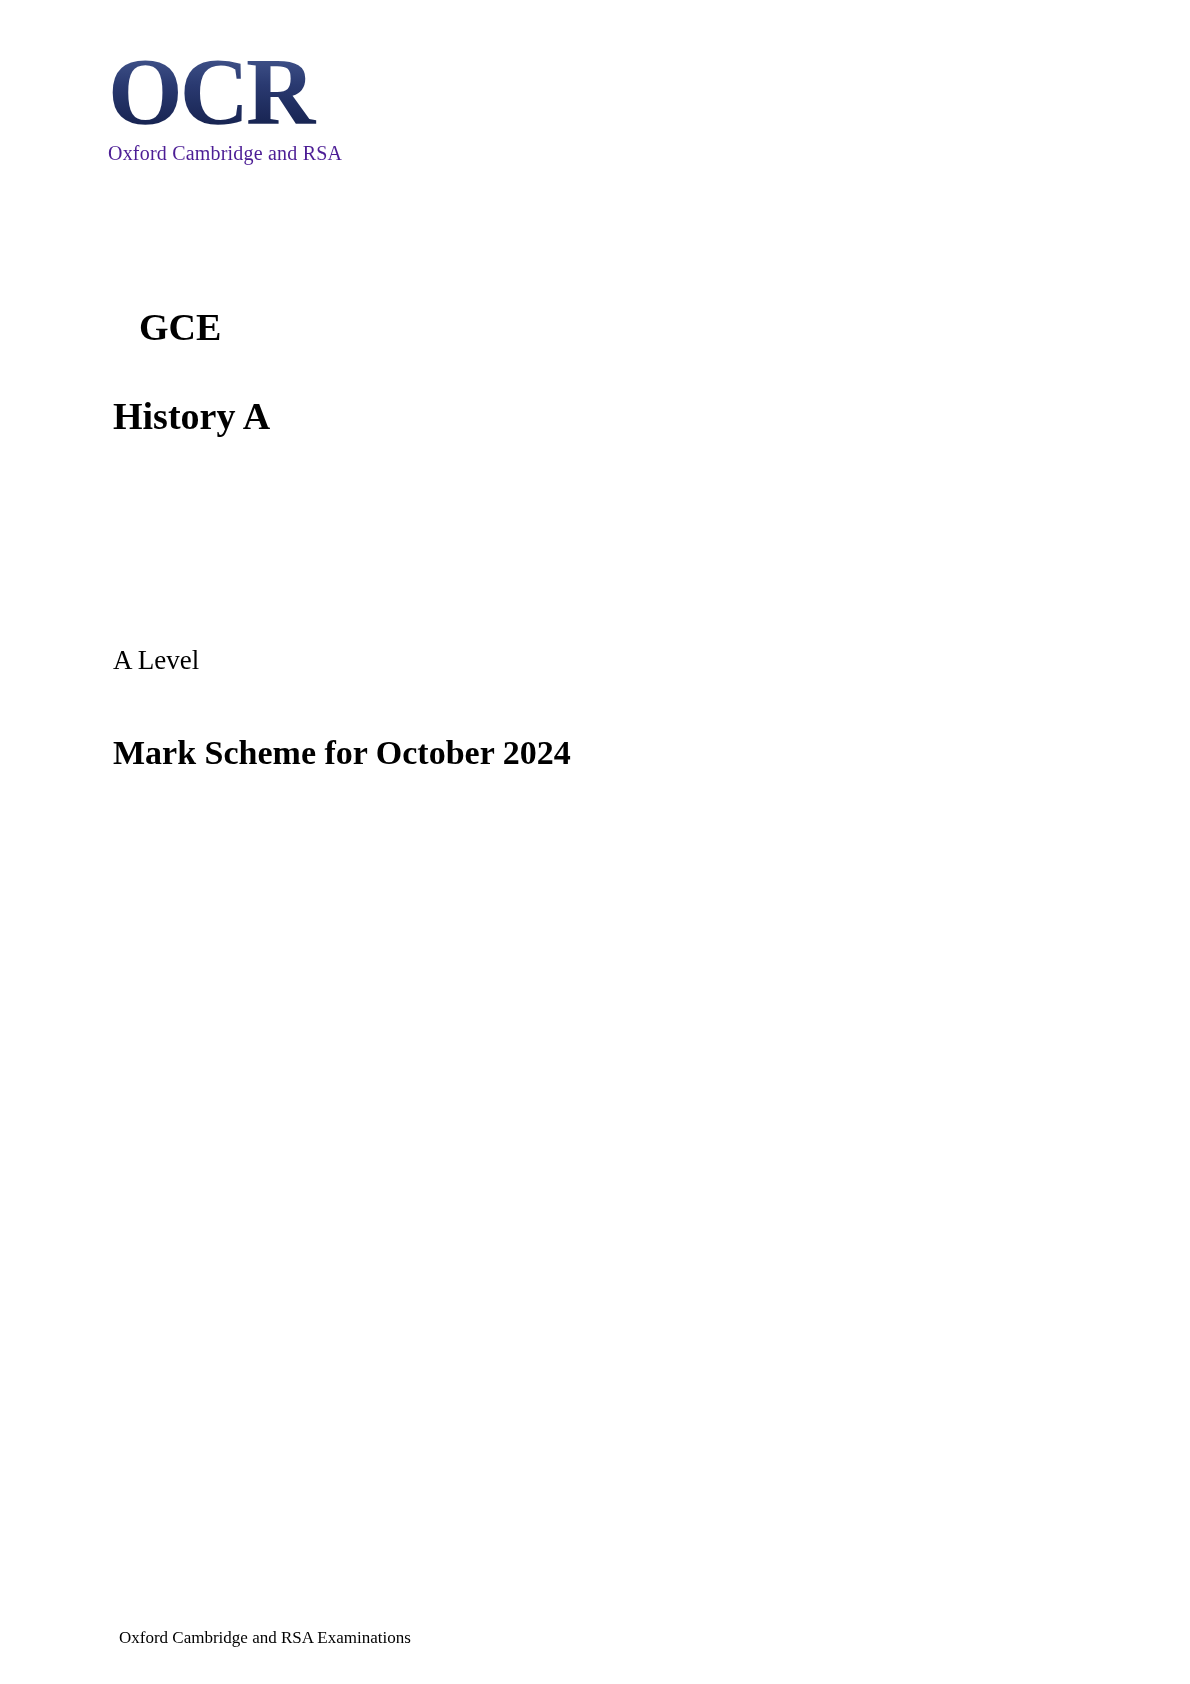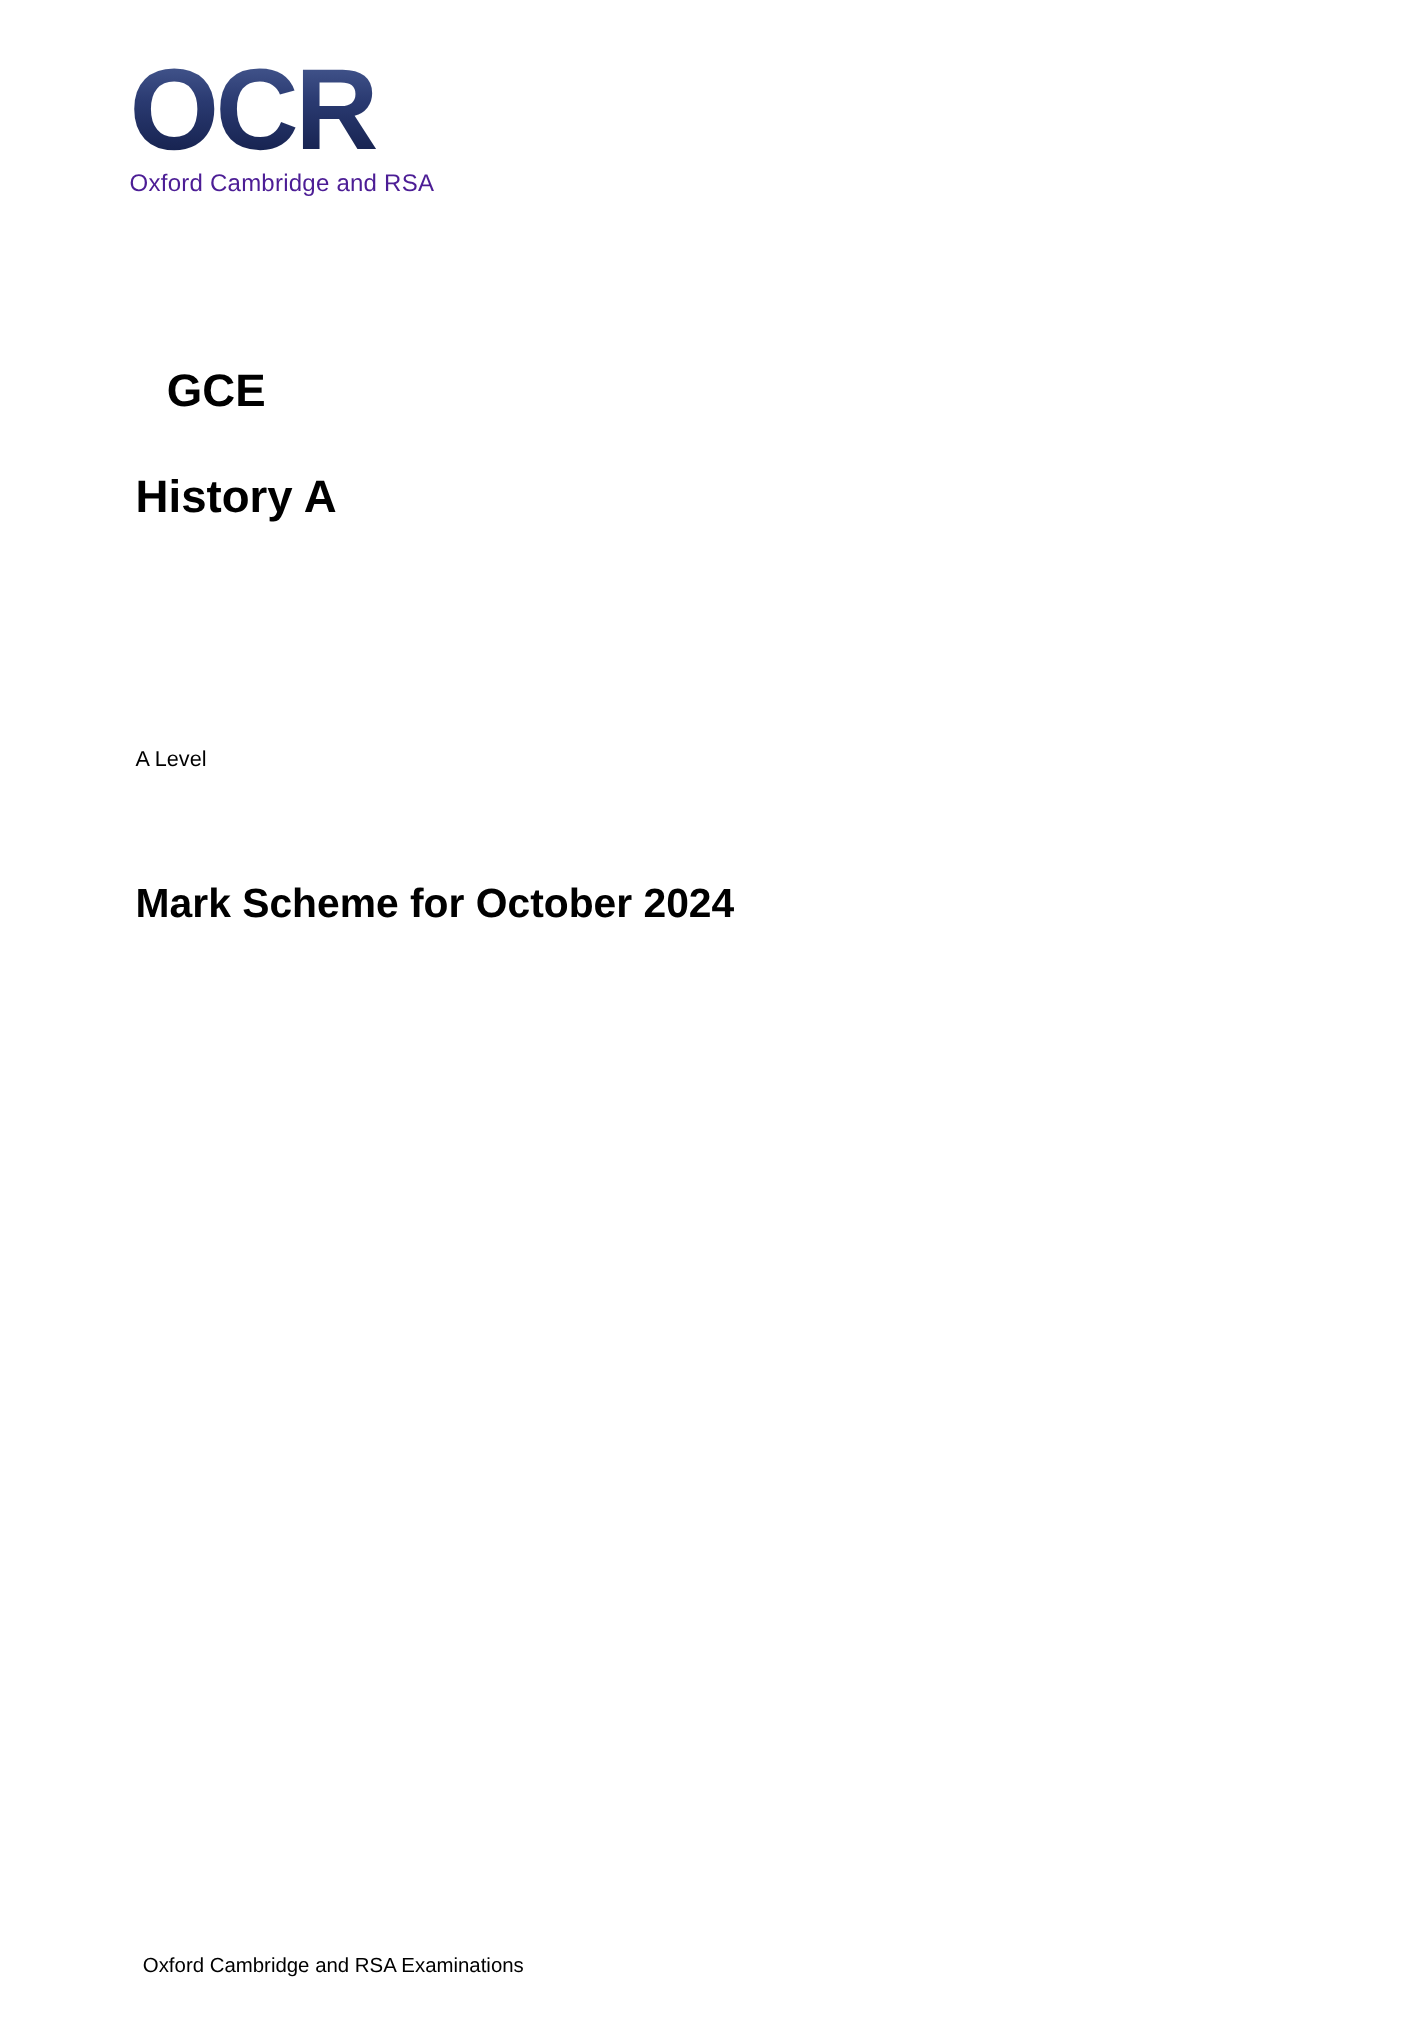--- a/index.html
+++ b/index.html
@@ -5,21 +5,21 @@
   html, body {
     margin: 0;
     padding: 0;
     background: #ffffff;
   }
   .page {
     position: relative;
     width: 1089px;
     height: 1684px;
     background: #ffffff;
-    font-family: Liberation Sans, sans-serif;
+    font-family: Liberation Serif, serif;
     color: #000000;
     overflow: hidden;
     padding-left: 28px;
   }
   .logo {
     position: absolute;
     left: 108px;
     top: 44px;
   }
   .logo-acronym {
@@ -62,23 +62,23 @@
     top: 481px;
     margin: 0;
     width: 880px;
     font-size: 28px;
     font-weight: 700;
     line-height: 40px;
   }
   .level {
     position: absolute;
     left: 113px;
-    top: 622px;
+    top: 645px;
     margin: 0;
-    font-size: 18px;
+    font-size: 27px;
     font-weight: 400;
   }
   .doc-title {
     position: absolute;
     left: 113px;
     top: 734px;
     margin: 0;
     font-size: 34px;
     font-weight: 700;
   }

